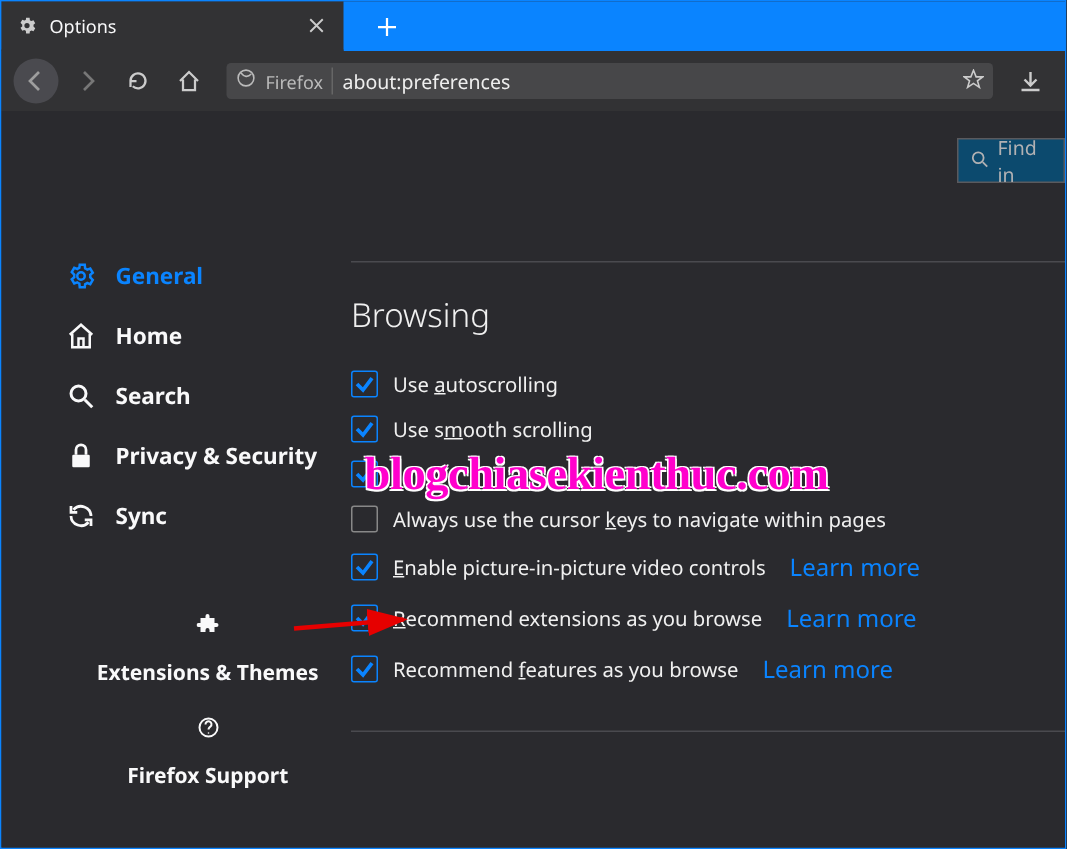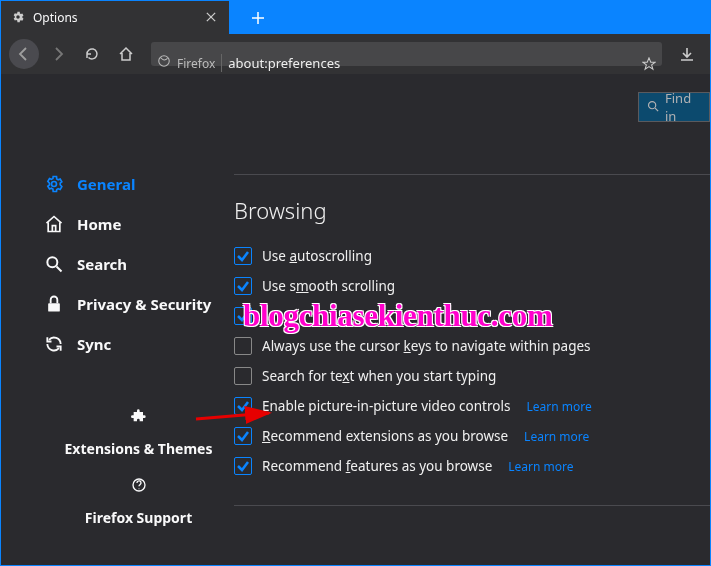--- a/index.html
+++ b/index.html
@@ -16,21 +16,21 @@
   .newtab { width: 33px; display: flex; align-items: center; justify-content: center; }
   .newtab svg { width: 14px; height: 14px; stroke: #fff; stroke-width: 1.5; }
 
   
   .navbar { height: 40px; background: #323234; display: flex; align-items: center; padding: 0 8px; gap: 4px; }
   .navbtn { width: 30px; height: 30px; display: flex; align-items: center; justify-content: center; border-radius: 4px; }
   .navbtn.back { background: #4a4a4f; border-radius: 50%; }
   .navbtn svg { stroke: #ccc; fill: none; }
   .navbtn.back svg { stroke: #9e9e9e; }
   .navbtn.fwd svg { stroke: #777; }
-  .urlbar { flex: 1; height: 17px; background: #474749; display: flex; align-items: flex-start; border-radius: 3px; margin: 0 6px; padding: 12px 6px; gap: 6px; }
+  .urlbar { flex: 1; height: 17px; background: #474749; display: flex; align-items: center; border-radius: 3px; margin: 0 6px; padding: 12px 6px; gap: 6px; }
   .urlbar .identity { display: flex; align-items: center; gap: 6px; color: #bbb; font-size: 12px; }
   .urlbar .identity svg { width: 14px; height: 14px; }
   .urlbar .sep { width: 1px; height: 18px; background: #666; }
   .urlbar .addr { flex: 1; color: #eee; font-size: 13px; }
   .urlbar .star svg { width: 14px; height: 14px; stroke: #ccc; fill: none; }
   .dlbtn svg { stroke: #ccc; width: 16px; height: 16px; }
 
   
   .content { position: relative; height: calc(566px - 33px - 40px - 2px); background: #2a2a2e; }
   .findbox { position: absolute; right: 0; top: 18px; width: 72px; height: 30px; border: 1px solid #5a5a5e; background: #0c4a6e; display: flex; align-items: center; padding: 0 8px; gap: 6px; color: #b1b1b3; font-size: 13px; }
@@ -49,21 +49,21 @@
 
   .main { flex: 1; padding: 100px 0 0 0; position: relative; }
   .divider { height: 1px; background: #4a4a4f; margin: 0 0 20px 0; }
   .section-title { font-size: 22px; font-weight: 300; margin: 12px 0 16px 0; color: #f0f0f0; }
   .option-row { display: flex; align-items: center; gap: 10px; padding: 6px 0; font-size: 13.5px; color: #f0f0f0; }
   .checkbox { width: 18px; height: 18px; border: 1px solid #888; border-radius: 2px; display: flex; align-items: center; justify-content: center; flex-shrink: 0; }
   .checkbox.checked { border-color: #0a84ff; }
   .checkbox.checked svg { width: 14px; height: 14px; stroke: #0a84ff; stroke-width: 2.5; fill: none; }
   .option-row .label { white-space: nowrap; }
   .option-row .label u { text-decoration: underline; }
-  .learn { color: #0a84ff; margin-left: 6px; font-size: 12px; white-space: nowrap; }
+  .learn { color: #0a84ff; margin-left: 6px; font-size: 16px; white-space: nowrap; }
   .bottom-divider { height: 1px; background: #4a4a4f; margin-top: 24px; }
 
   
   .arrow { position: absolute; left: 190px; top: 386px; pointer-events: none; }
 
   
   .watermark { position: absolute; left: 242px; top: 297px; font-family: Georgia, "Times New Roman", serif; font-size: 31px; font-weight: bold; color: #ff00cc; text-shadow: -1px -1px 0 #fff, 1px -1px 0 #fff, -1px 1px 0 #fff, 1px 1px 0 #fff; pointer-events: none; letter-spacing: -0.3px; }
 </style>
 </head>
 <body>
@@ -248,24 +248,20 @@
                 <path d="M2 7 L6 11 L12 3"></path>
               </svg>
             </span>
           <span class="label"></span>
         </div>
         <div class="option-row">
           <span class="checkbox"></span>
           <span class="label">Always use the cursor <u>k</u>eys to navigate within pages</span>
         </div>
         <div class="option-row">
-          <span class="checkbox"></span>
-          <span class="label">Search for te<u>x</u>t when you start typing</span>
-        </div>
-        <div class="option-row">
           <span class="checkbox checked">
               <svg viewBox="0 0 14 14">
                 <path d="M2 7 L6 11 L12 3"></path>
               </svg>
             </span>
           <span class="label"><u>E</u>nable picture-in-picture video controls</span>
           <a class="learn">Learn more</a>
         </div>
         <div class="option-row">
           <span class="checkbox checked">

